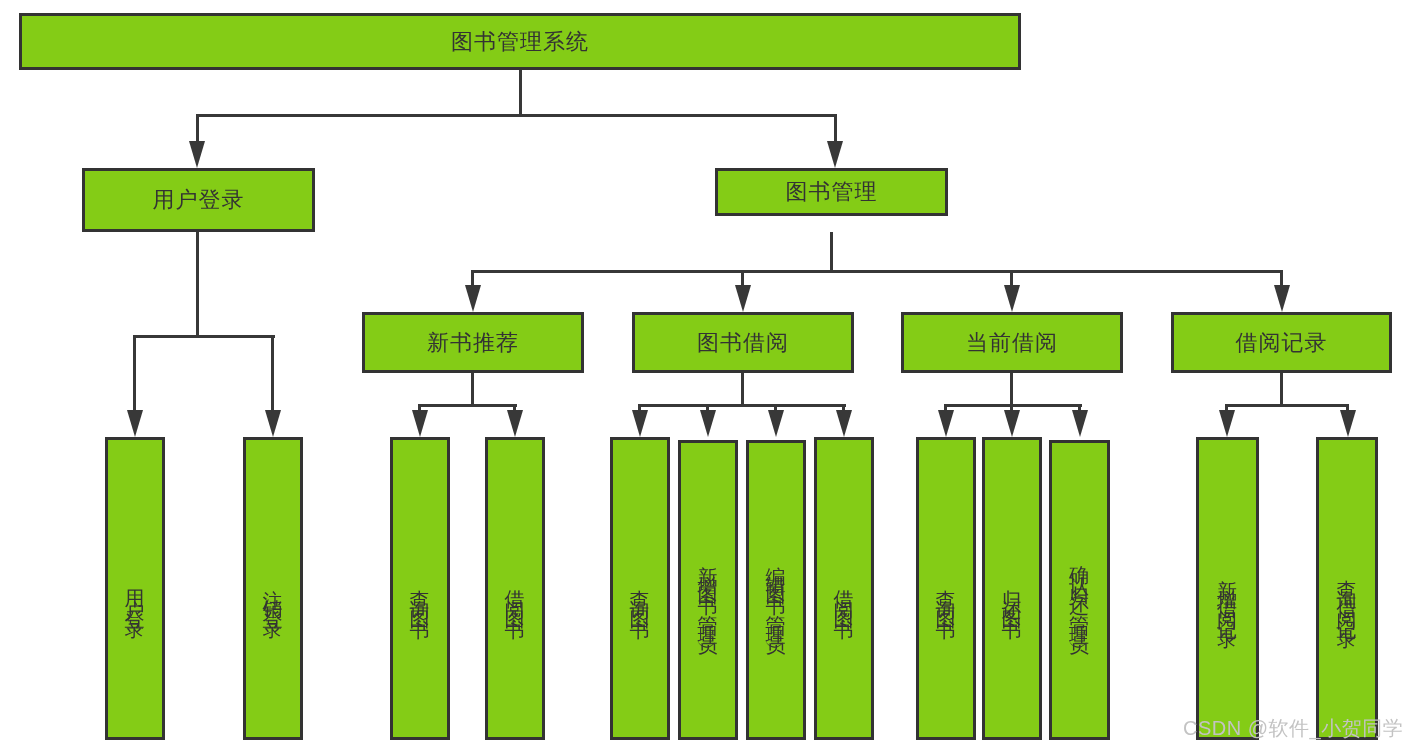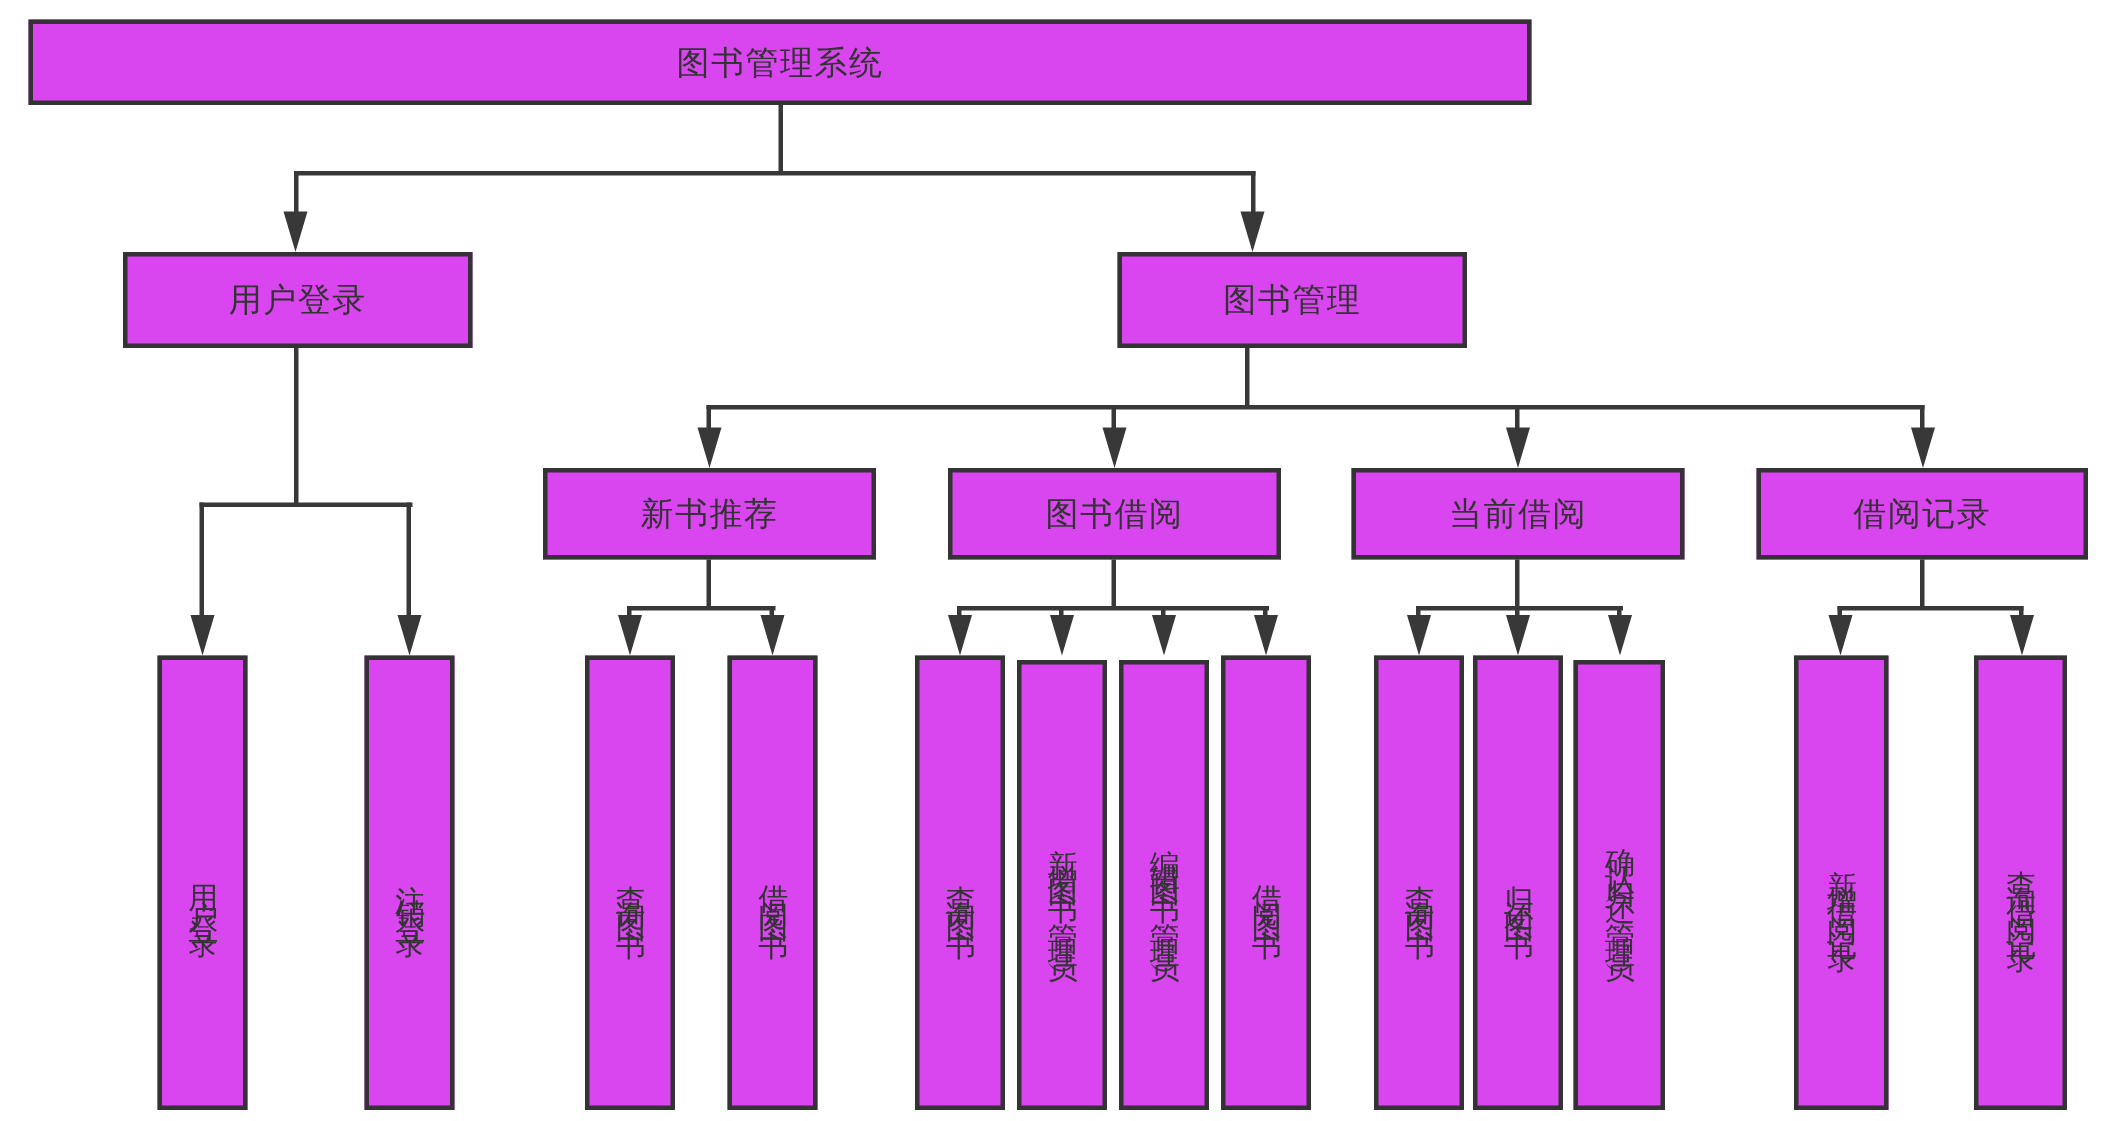--- a/index.html
+++ b/index.html
@@ -5,21 +5,21 @@
   :root{
     --line:#383838; --text:#333333; --bg:#ffffff; --wm:#c3c3c3;
   }
   html,body{margin:0;padding:0;background:#fff;}
   .stage{
     position:relative;width:1405px;height:747px;background:var(--bg);
     font-family:"Liberation Sans","DejaVu Sans",sans-serif;overflow:hidden;
   }
   .box{
     position:absolute;box-sizing:border-box;border:3px solid var(--text);
-    background:#d946ef;display:flex;align-items:center;justify-content:center;
+    background:#84cc16;display:flex;align-items:center;justify-content:center;
     color:var(--text);text-align:right;
   }
   .hbox{font-size:22px;letter-spacing:1px;}
   .vbox{
     font-size:20px;line-height:1;letter-spacing:10px;
     writing-mode:vertical-rl;text-orientation:mixed;
     padding-top:10px;
   }
   .line{position:absolute;background:var(--line);}
   .arrow{
@@ -40,21 +40,21 @@
   <div class="box hbox" style="left:19px;top:13px;width:1002px;height:57px">图书管理系统</div>
 
   <div class="line" style="left:519px;top:70px;width:3px;height:46px"></div>
   <div class="line" style="left:196px;top:114px;width:641px;height:3px"></div>
   <div class="line" style="left:196px;top:114px;width:3px;height:28px"></div>
   <div class="line" style="left:834px;top:114px;width:3px;height:28px"></div>
   <div class="arrow" style="left:189px;top:141px"></div>
   <div class="arrow" style="left:827px;top:141px"></div>
 
   <div class="box hbox" style="left:82px;top:168px;width:233px;height:64px">用户登录</div>
-  <div class="box hbox" style="left:745px;top:168px;width:233px;height:64px">图书管理</div>
+  <div class="box hbox" style="left:715px;top:168px;width:233px;height:48px">图书管理</div>
 
   <div class="line" style="left:196px;top:232px;width:3px;height:105px"></div>
   <div class="line" style="left:133px;top:335px;width:142px;height:3px"></div>
   <div class="line" style="left:133px;top:335px;width:3px;height:76px"></div>
   <div class="line" style="left:271px;top:335px;width:3px;height:76px"></div>
   <div class="arrow" style="left:127px;top:410px"></div>
   <div class="arrow" style="left:265px;top:410px"></div>
 
   <div class="line" style="left:830px;top:232px;width:3px;height:40px"></div>
   <div class="line" style="left:471px;top:270px;width:812px;height:3px"></div>
@@ -117,13 +117,14 @@
   <div class="box vbox" style="left:746px;top:440px;width:60px;height:300px">编辑图书（管理员）</div>
   <div class="box vbox" style="left:814px;top:437px;width:60px;height:303px">借阅图书</div>
 
   <div class="box vbox" style="left:916px;top:437px;width:60px;height:303px">查询图书</div>
   <div class="box vbox" style="left:982px;top:437px;width:60px;height:303px">归还图书</div>
   <div class="box vbox" style="left:1049px;top:440px;width:61px;height:300px">确认归还（管理员）</div>
 
   <div class="box vbox" style="left:1196px;top:437px;width:63px;height:303px">新增借阅记录</div>
   <div class="box vbox" style="left:1316px;top:437px;width:62px;height:303px">查询借阅记录</div>
 
+  <div class="watermark">CSDN @软件_小贺同学</div>
 </div>
 
 </body></html>

